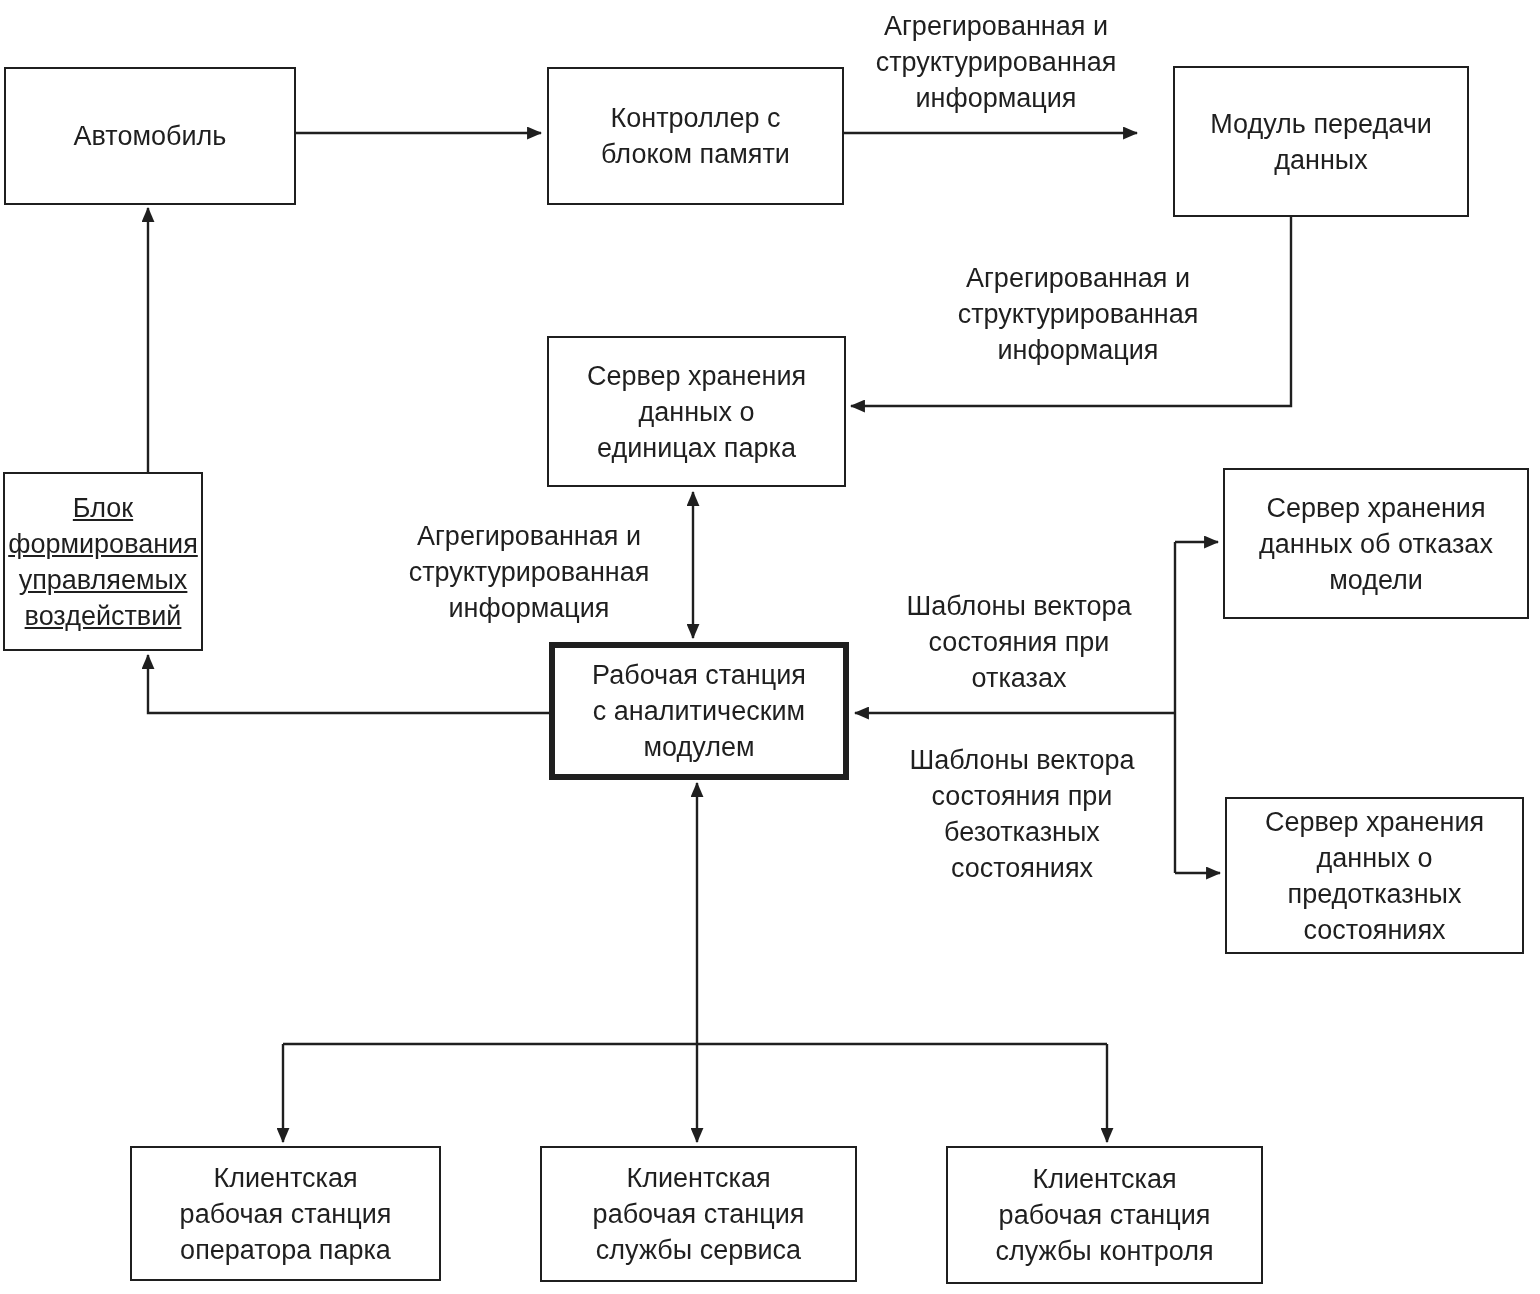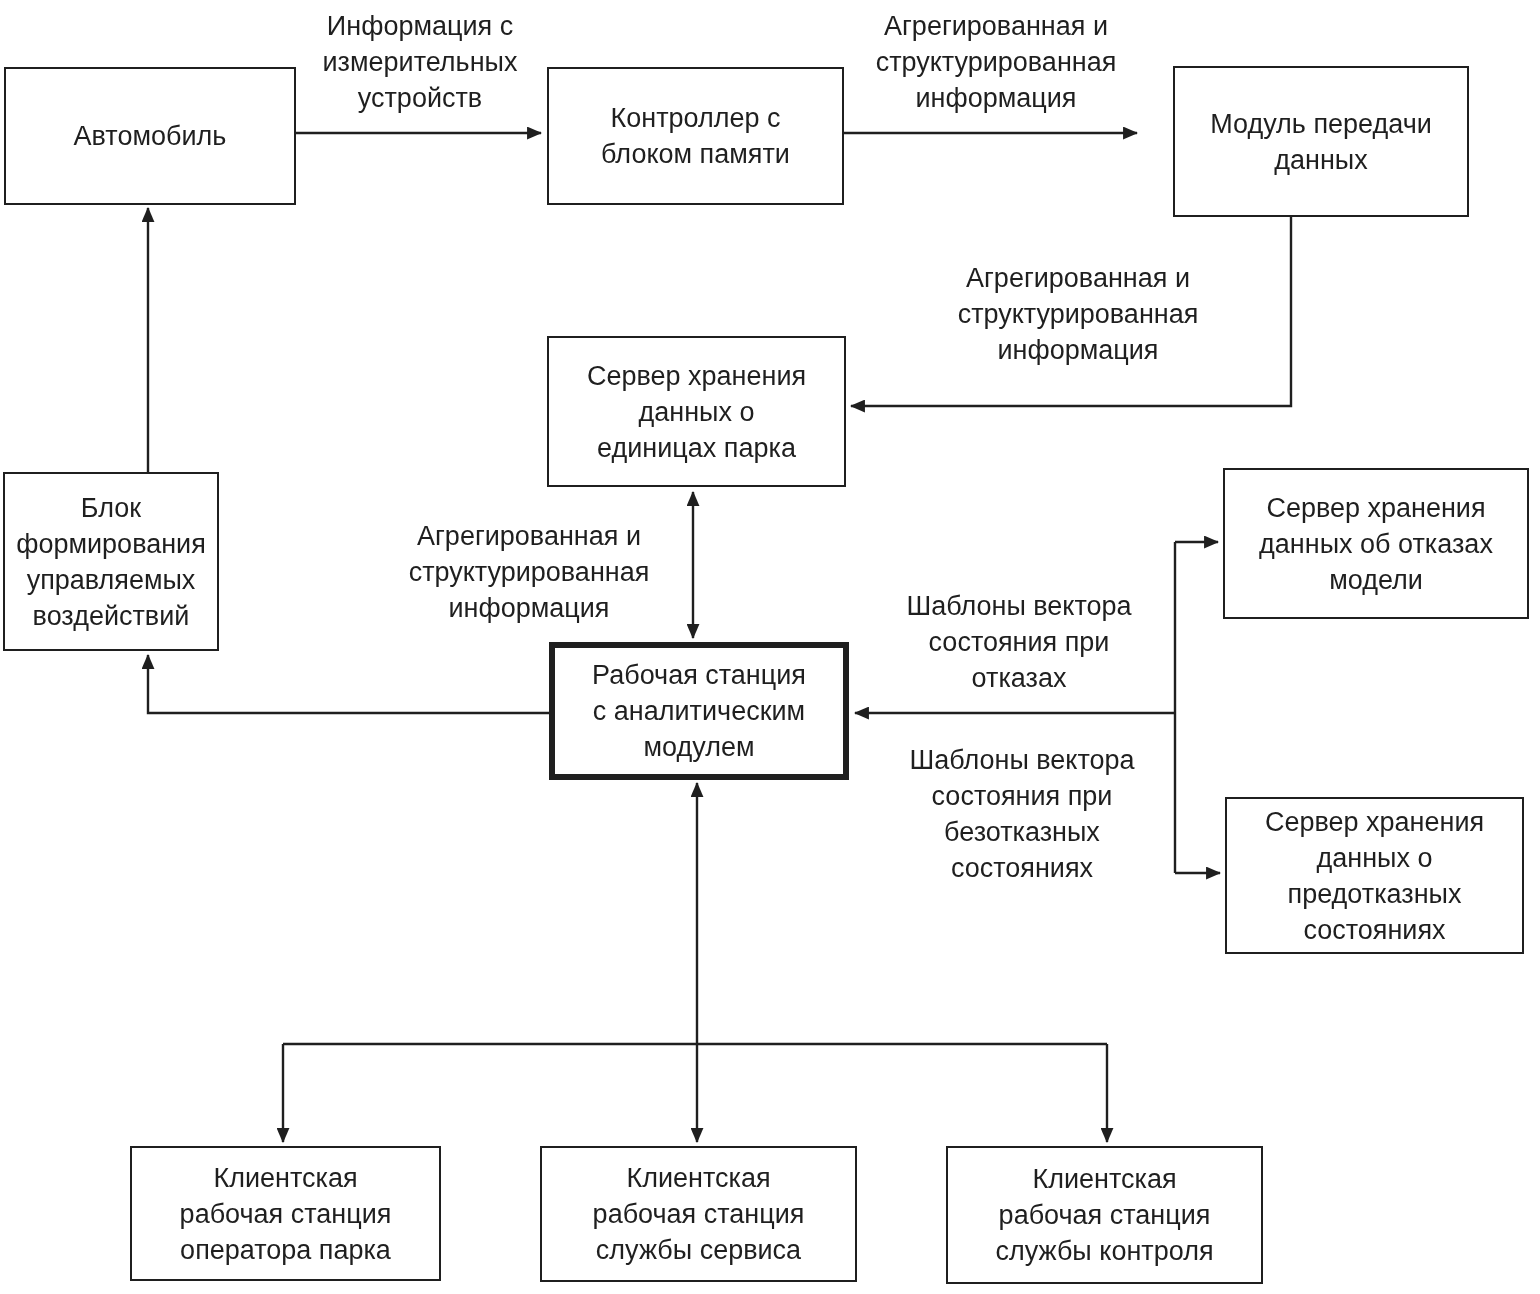--- a/index.html
+++ b/index.html
@@ -87,21 +87,21 @@
   <div class="node" style="left:547px; top:67px; width:297px; height:138px;">Контроллер с
 блоком памяти</div>
 
   <div class="node" style="left:1143px; top:66px; width:296px; height:151px;margin-left:30px;">Модуль передачи
 данных</div>
 
   <div class="node" style="left:547px; top:336px; width:299px; height:151px;">Сервер хранения
 данных о
 единицах парка</div>
 
-  <div class="node" style="left:3px; top:472px; width:216px; height:179px;">Блок
+  <div class="node" style="left:3px; top:472px; width:200px; height:179px;text-decoration:underline;">Блок
 формирования
 управляемых
 воздействий</div>
 
   <div class="node thick" style="left:549px; top:642px; width:300px; height:138px;">Рабочая станция
 с аналитическим
 модулем</div>
 
   <div class="node" style="left:1223px; top:468px; width:306px; height:151px;">Сервер хранения
 данных об отказах
@@ -117,23 +117,20 @@
 оператора парка</div>
 
   <div class="node" style="left:540px; top:1146px; width:317px; height:136px;">Клиентская
 рабочая станция
 службы сервиса</div>
 
   <div class="node" style="left:946px; top:1146px; width:317px; height:138px;">Клиентская
 рабочая станция
 службы контроля</div>
 
-  <div class="edge-label" style="left:288px; top:8px; width:264px;">Информация с
-измерительных
-устройств</div>
 
   <div class="edge-label" style="left:848px; top:8px; width:296px;">Агрегированная и
 структурированная
 информация</div>
 
   <div class="edge-label" style="left:930px; top:260px; width:296px;">Агрегированная и
 структурированная
 информация</div>
 
   <div class="edge-label" style="left:374px; top:518px; width:310px;">Агрегированная и

